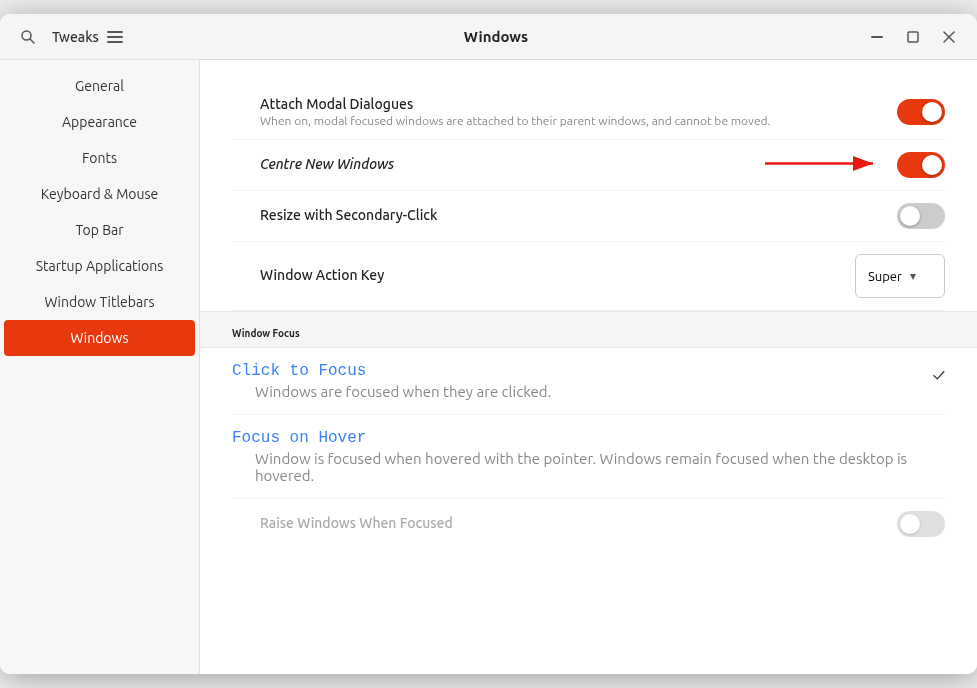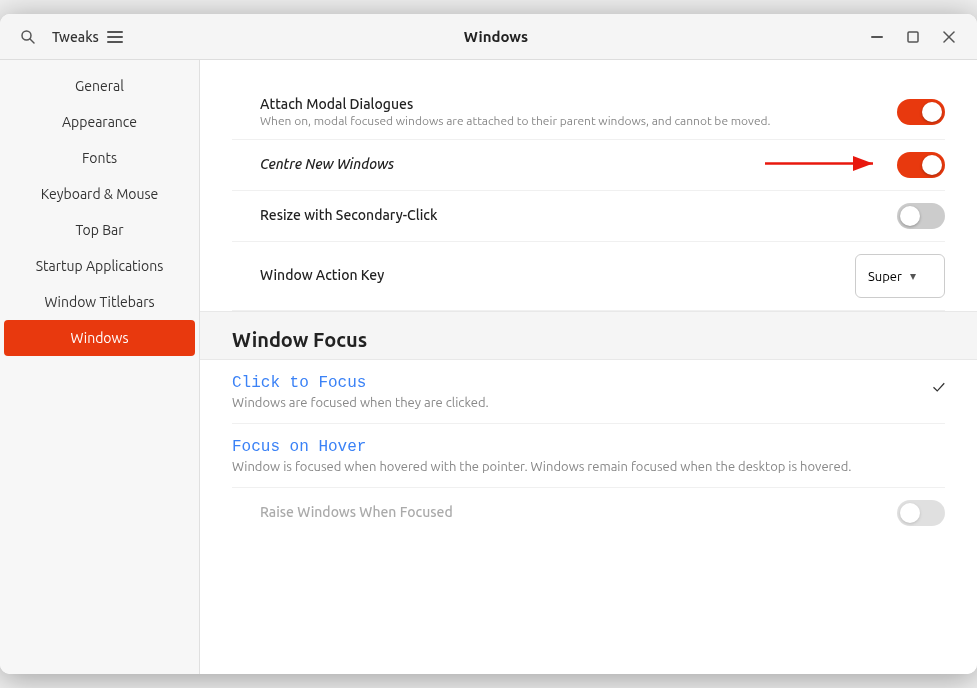--- a/index.html
+++ b/index.html
@@ -192,21 +192,21 @@
     .section-header {
       padding: 16px 0 8px 0;
       background: #f5f5f5;
       margin: 0 -32px;
       padding-left: 32px;
       padding-right: 32px;
       border-top: 1px solid #e8e8e8;
       border-bottom: 1px solid #e8e8e8;
     }
     .section-title {
-      font-size: 20px;
+      font-size: 10px;
       font-weight: 700;
       color: #222;
     }
 
     
     .dropdown {
       display: flex;
       align-items: center;
       border: 1px solid #ccc;
       border-radius: 6px;
@@ -235,22 +235,23 @@
       flex: 1;
     }
     .focus-option-title {
       font-size: 16px;
       font-weight: 500;
       color: #3b82f6;
       margin-bottom: 3px;
       font-family: Liberation Mono, monospace;
     }
     .focus-option-desc {
-      font-size: 13px;
+      font-size: 15px;
       color: #888;
+      margin-left: 23px;
     }
     .focus-check {
       margin-left: 12px;
       font-size: 18px;
       color: #333;
       padding-top: 2px;
     }
   </style>
 </head>
 <body>

